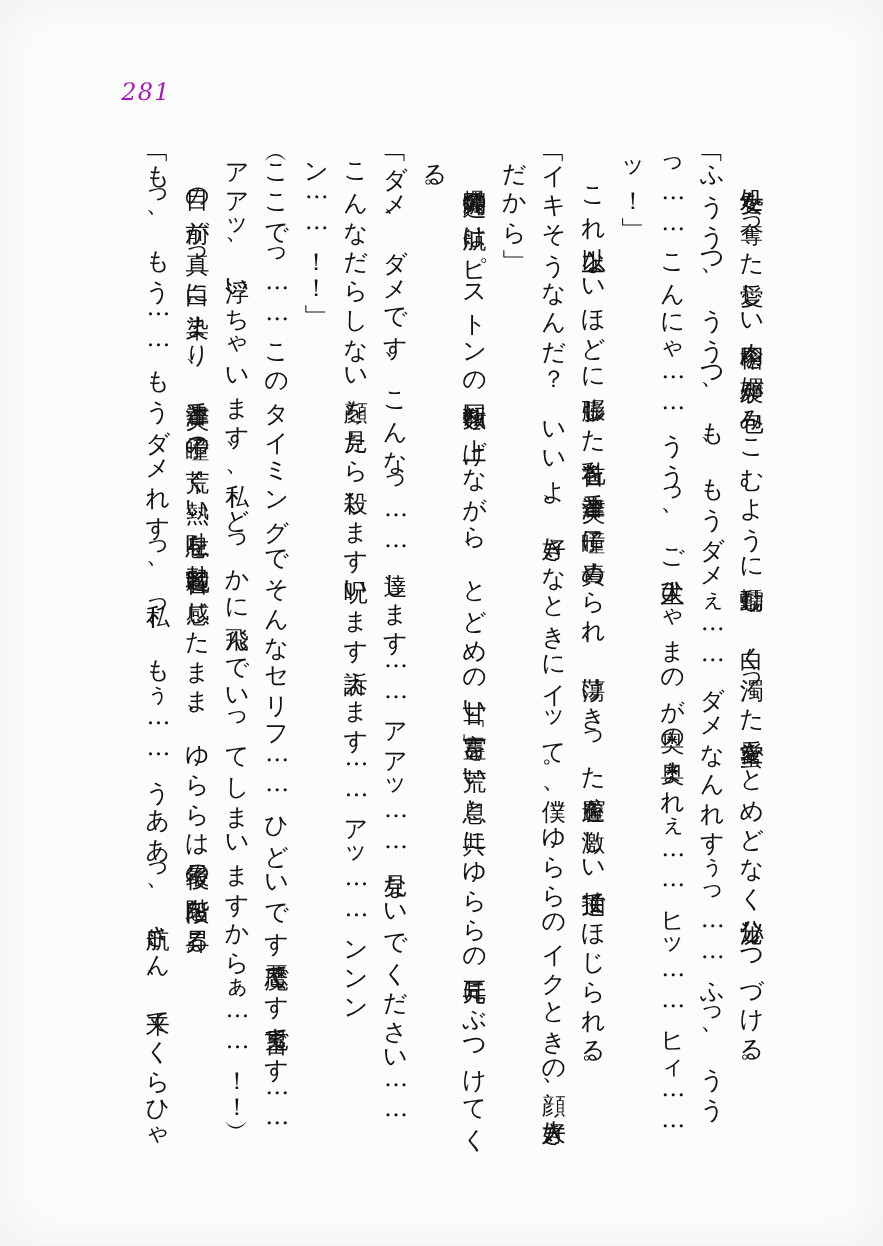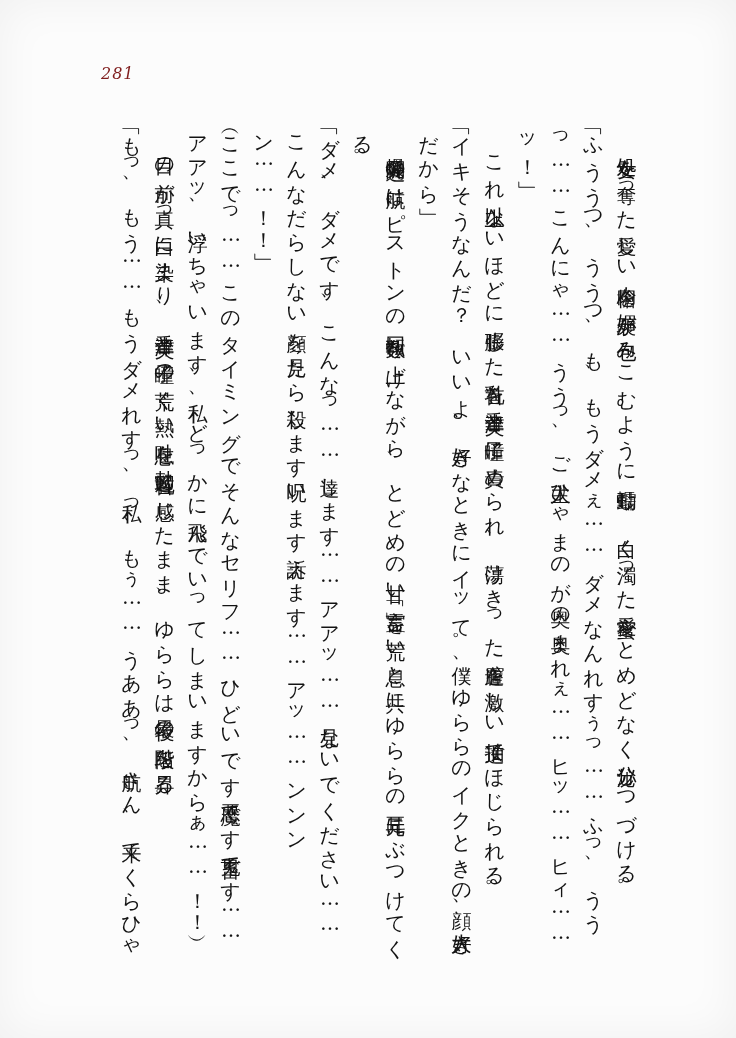--- a/index.html
+++ b/index.html
@@ -16,23 +16,23 @@
     background: #fcfcfc;
     overflow: hidden;
     box-shadow: inset 0 0 46px rgba(0,0,0,0.05);
     font-family: "DejaVu Serif", "Liberation Serif", serif;
   }
   .page-number {
     position: absolute;
     top: 64px;
     left: 101px;
     font-style: italic;
-    font-size: 16px;
+    font-size: 20px;
     letter-spacing: 1px;
-    color: #7f1d1d;
+    color: #a21caf;
     font-family: "DejaVu Serif", "Liberation Serif", serif;
   }
   .text-block {
     position: absolute;
     top: 122px;
     right: 93px;
     height: 830px;
     writing-mode: vertical-rl;
     text-orientation: upright;
     color: #131313;

